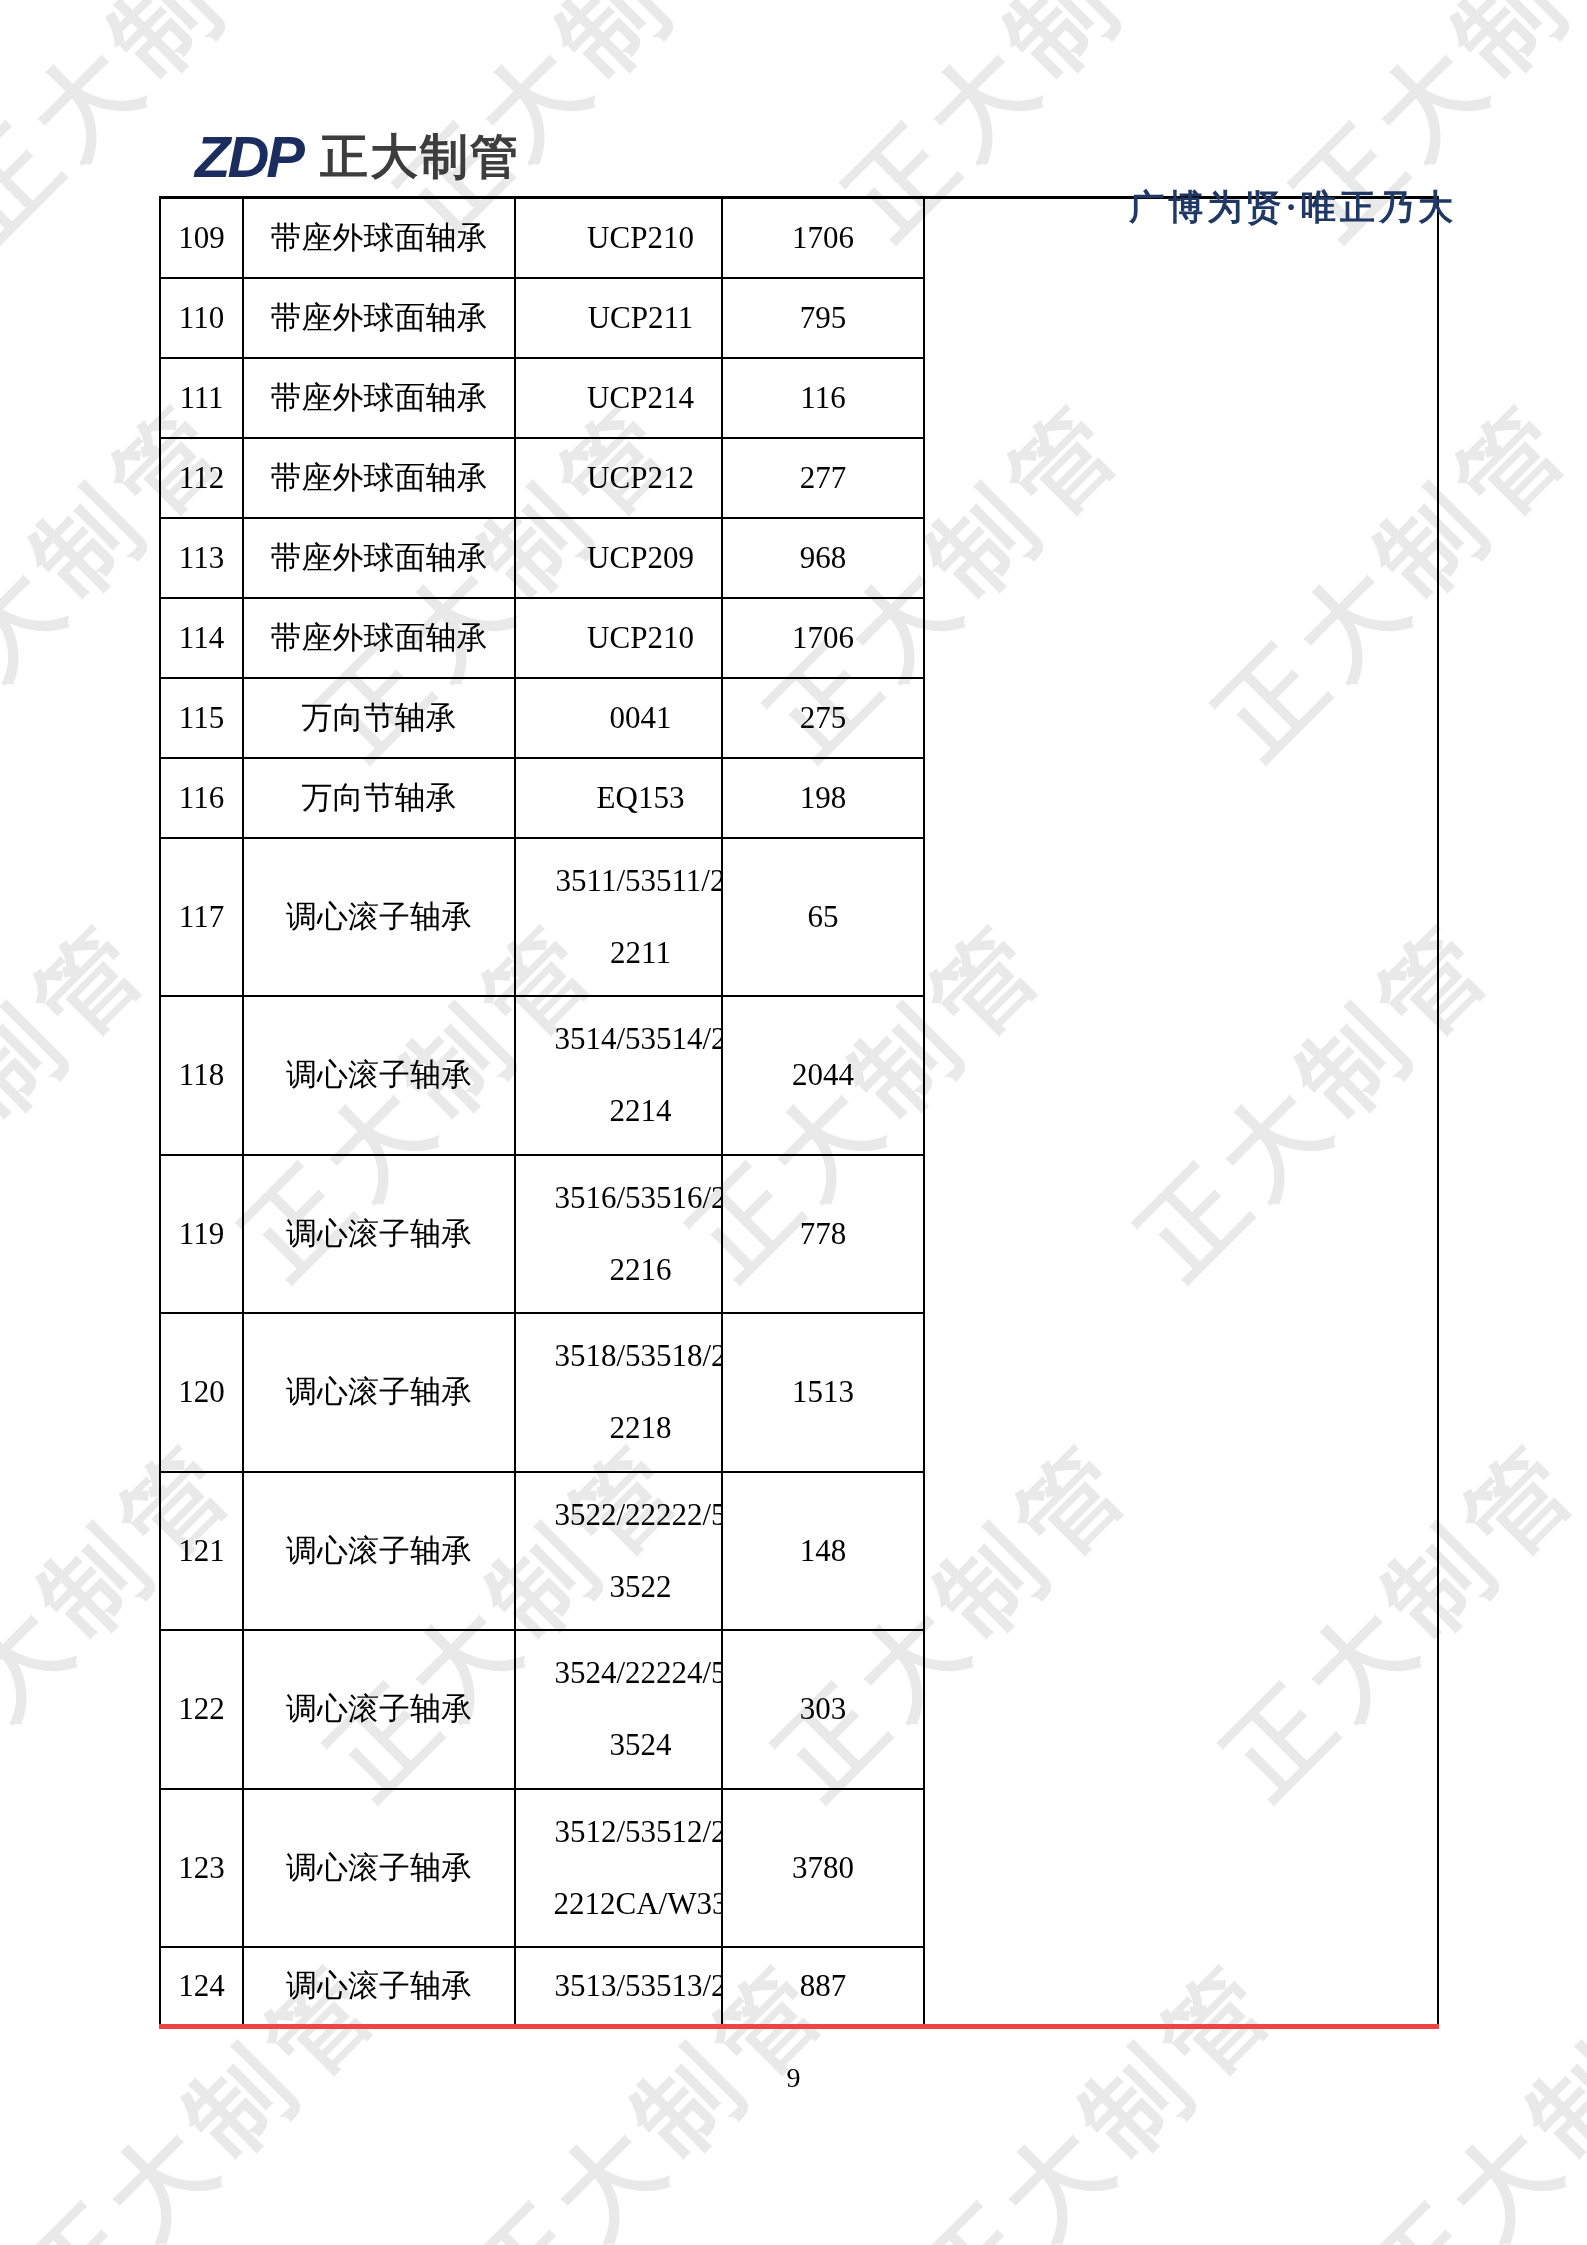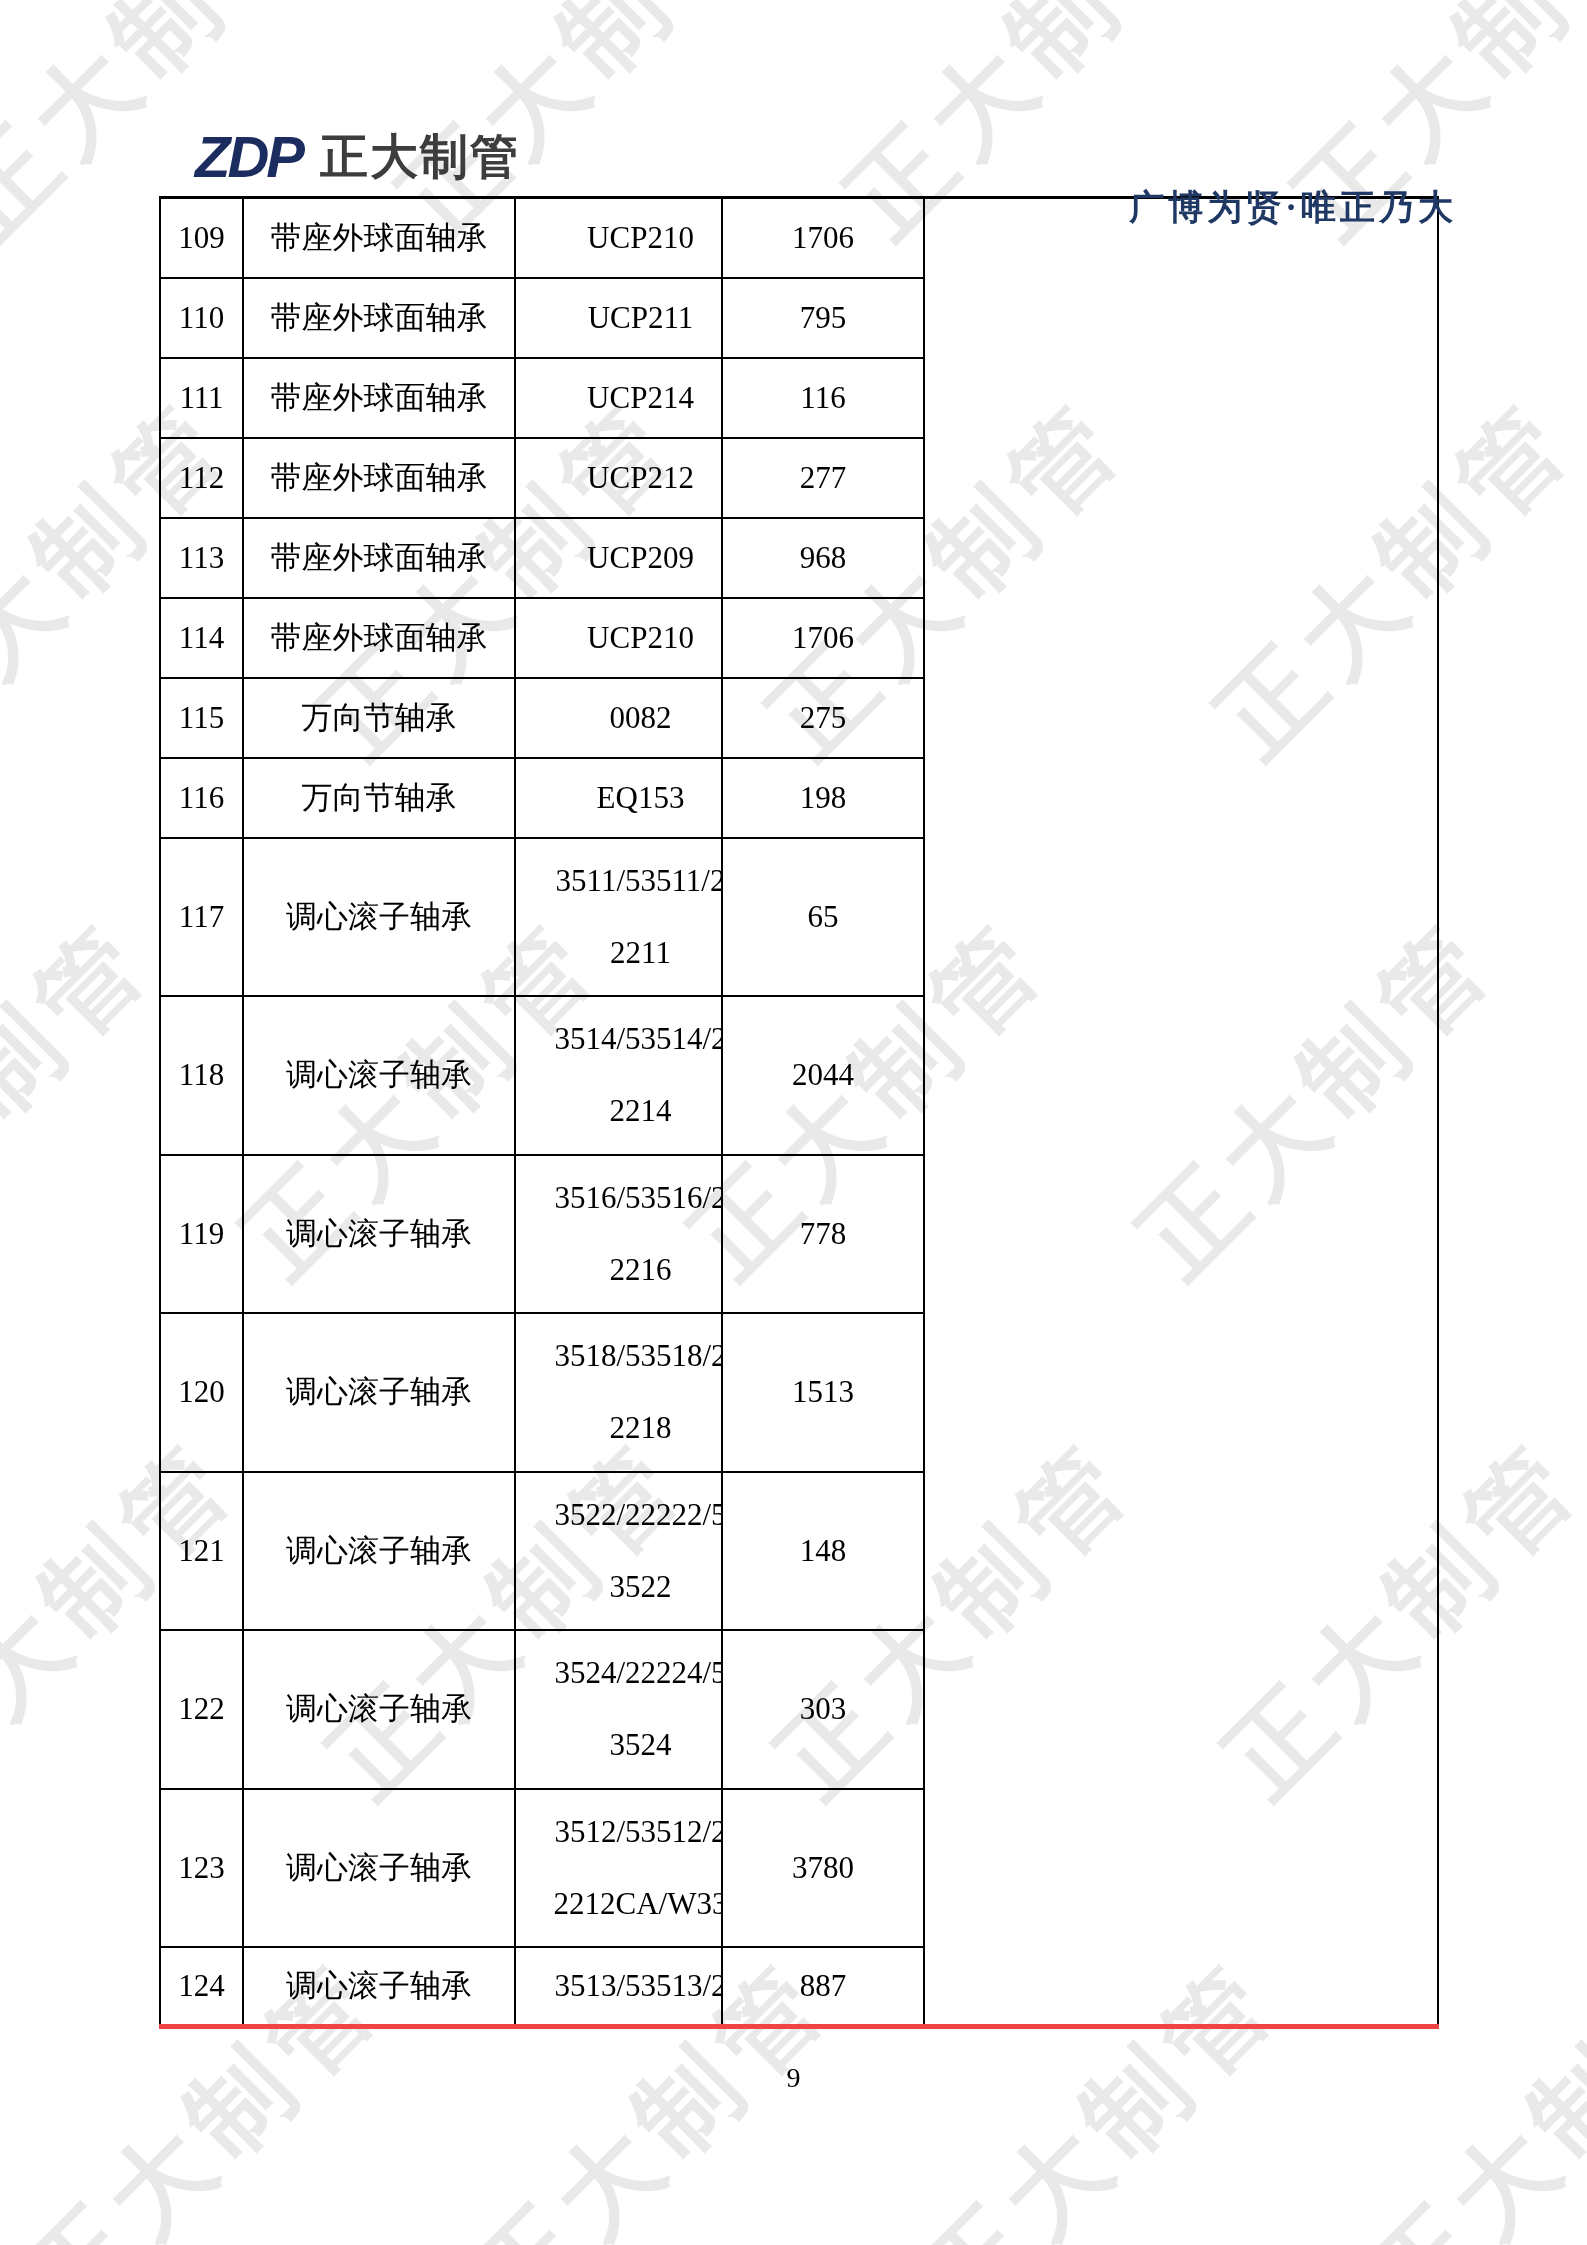--- a/index.html
+++ b/index.html
@@ -172,21 +172,21 @@
               <div>UCP210</div>
             </div>
           </td>
           <td>1706</td>
         </tr>
         <tr class="single">
           <td>115</td>
           <td>万向节轴承</td>
           <td>
             <div class="model-lines">
-              <div>0082</div>
+              <div>0041</div>
             </div>
           </td>
           <td>275</td>
         </tr>
         <tr class="single">
           <td>116</td>
           <td>万向节轴承</td>
           <td>
             <div class="model-lines">
               <div>EQ153</div>

